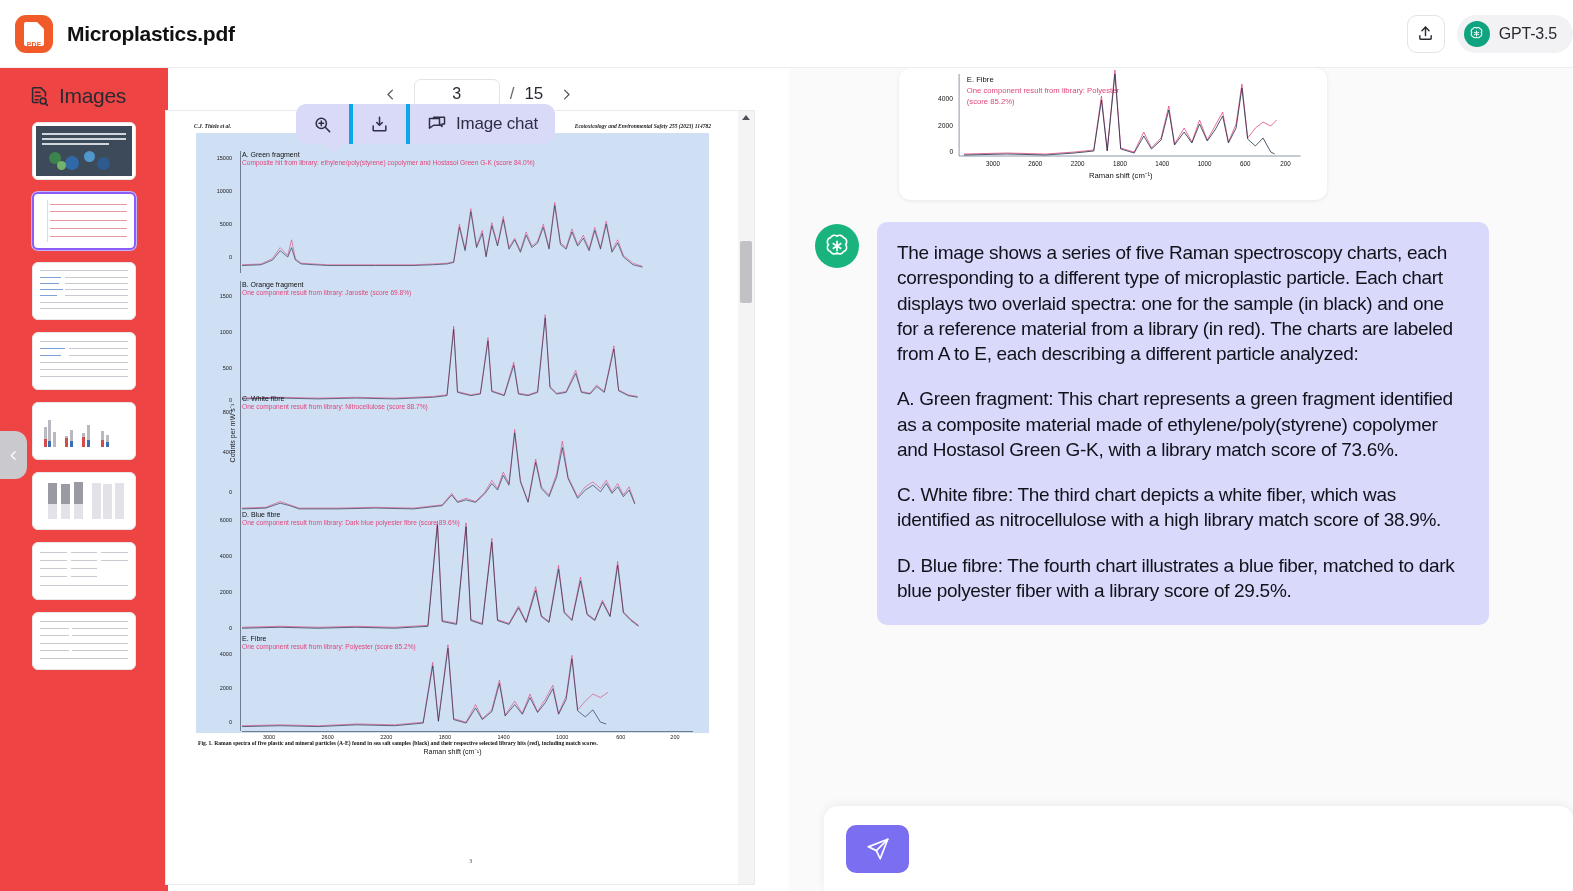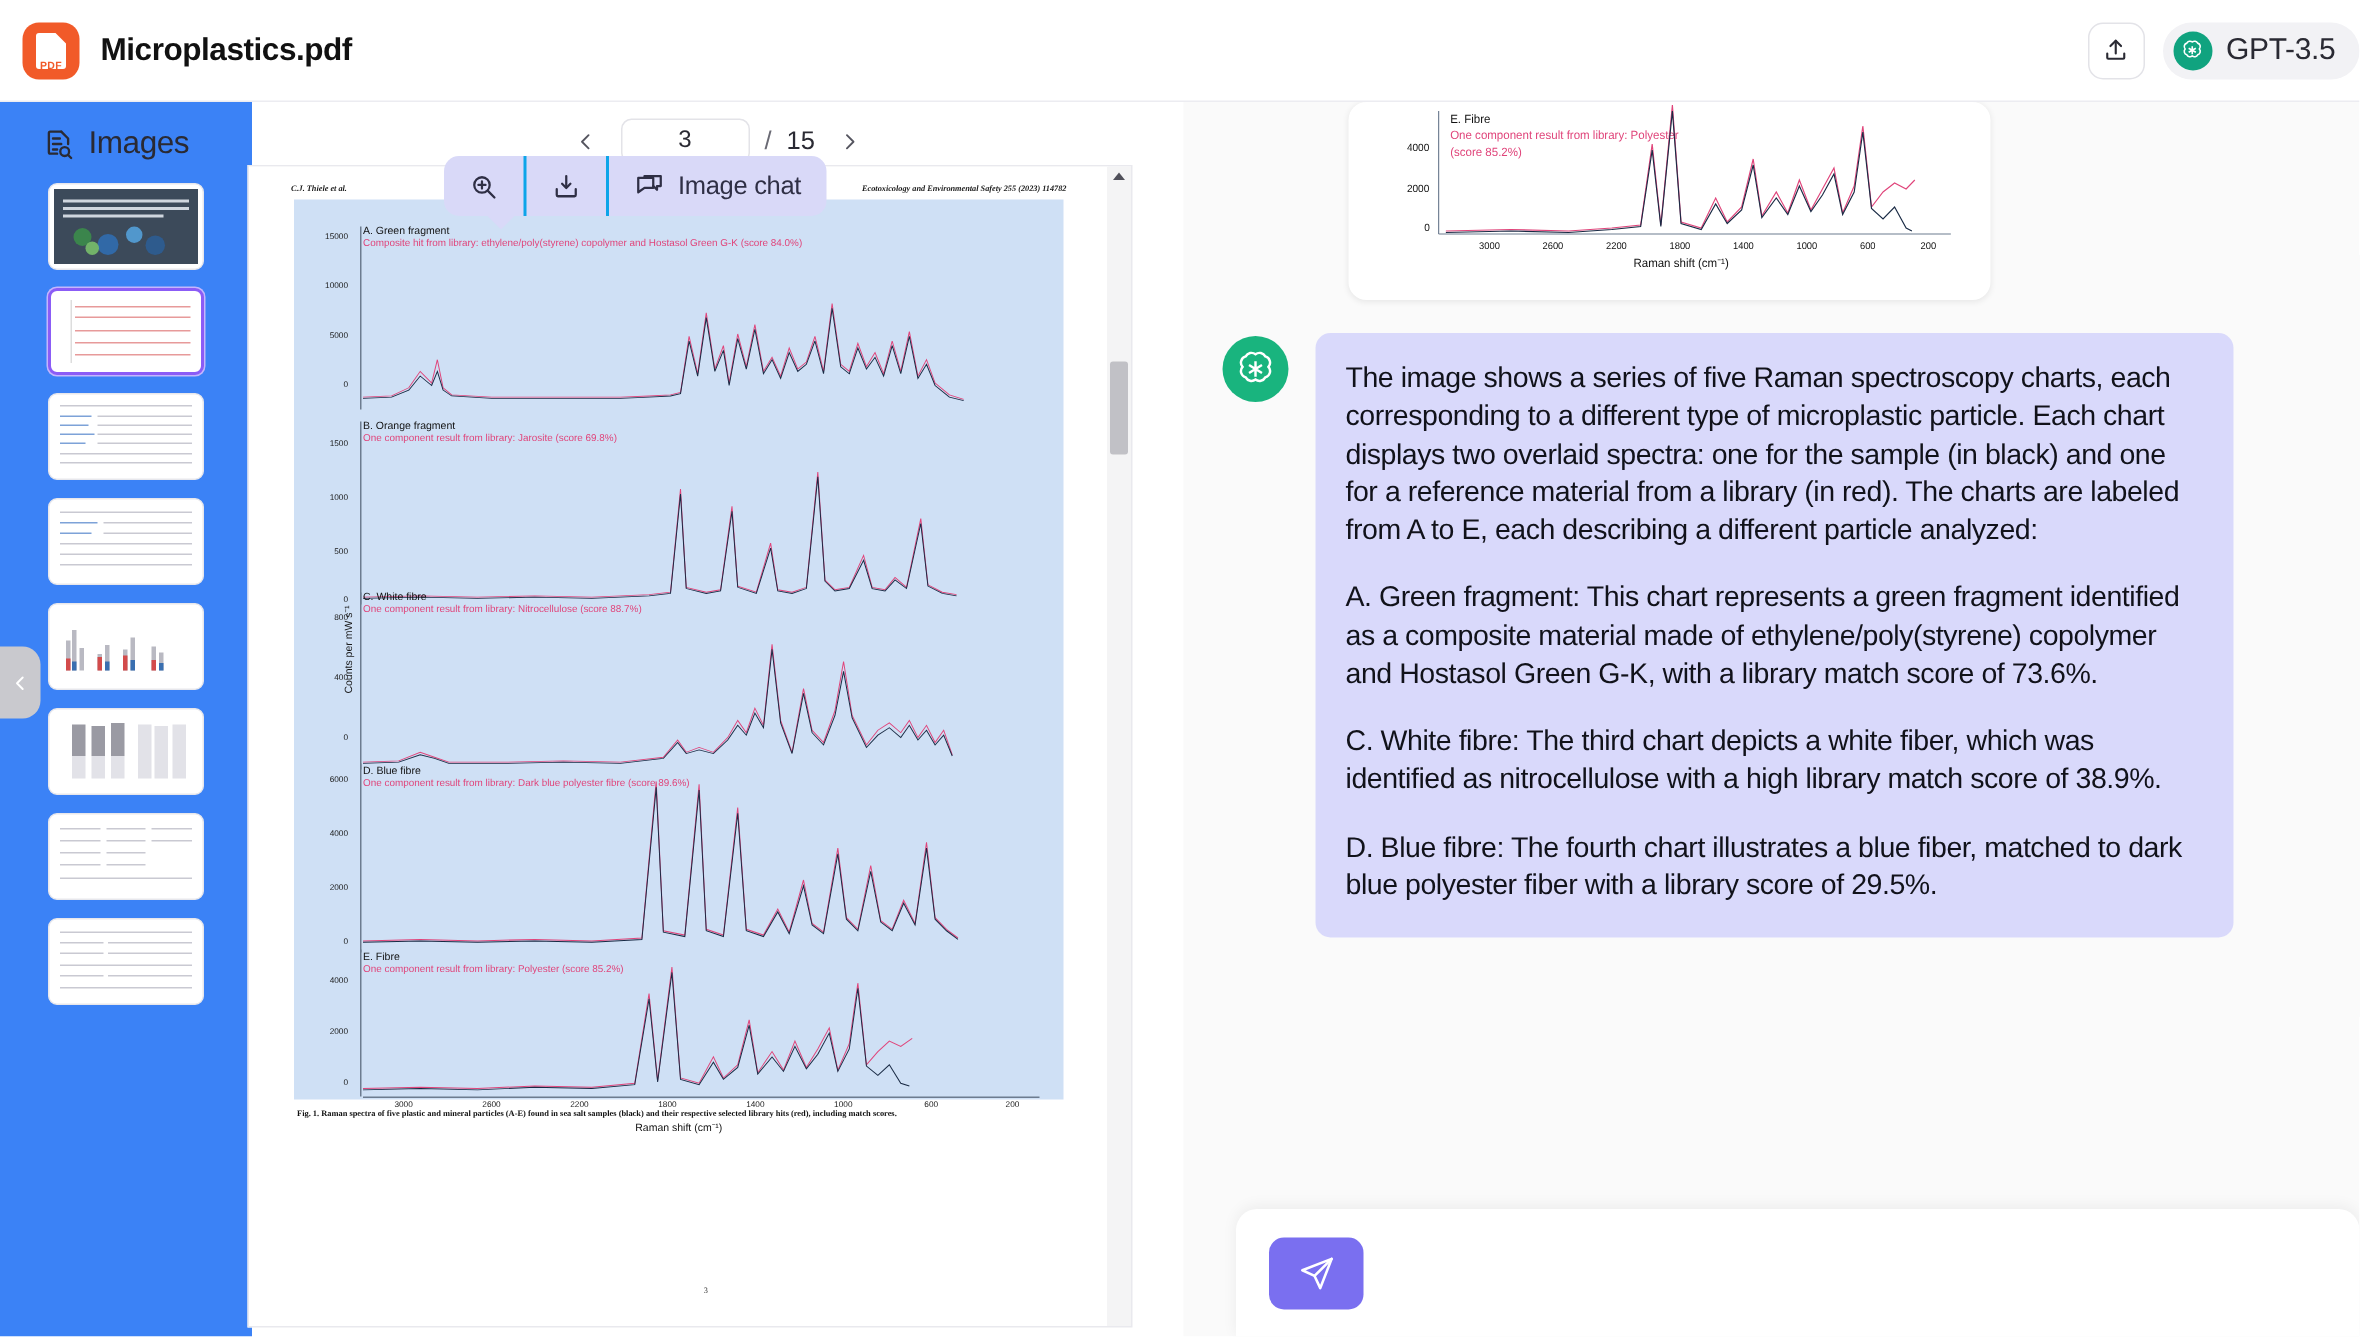--- a/index.html
+++ b/index.html
@@ -48,26 +48,26 @@
     cursor:pointer;
   }
   .gpt-badge {
     display:flex; align-items:center; gap:9px; height:38px;
     background:#f2f2f5; border-radius:19px; padding:0 16px 0 7px;
   }
   .oai-dot {
     width:26px; height:26px; border-radius:50%; background:#10a37f;
     display:flex; align-items:center; justify-content:center; flex:none;
   }
-  .gpt-label { font-size:20px; color:#2a2a33; letter-spacing:-.2px; }
+  .gpt-label { font-size:16px; color:#2a2a33; letter-spacing:-.2px; }
 
   
   .sidebar {
     position:absolute; left:0; top:68px; width:168px; height:823px;
-    background:#3b82f6; overflow:hidden;
+    background:#ef4444; overflow:hidden;
   }
   .sidebar-head {
     display:flex; align-items:center; gap:9px; padding:16px 0 10px 28px;
   }
   .sidebar-head .ttl { font-size:21px; color:#2a2a33; letter-spacing:-.3px; }
   .thumbs { padding:4px 0 0 32px; display:flex; flex-direction:column; gap:12px; }
   .thumb {
     width:104px; height:58px; background:#ffffff; border:1px solid #e7e7ec;
     border-radius:6px; overflow:hidden; position:relative; cursor:pointer;
     flex:none;
@@ -128,21 +128,21 @@
   
   .img-toolbar {
     position:absolute; left:128px; top:36px; height:40px;
     background:#d9d9f8; border-radius:10px; display:flex; align-items:center;
     z-index:5;
   }
   .tb-seg {
     height:40px; display:flex; align-items:center; justify-content:center;
     gap:9px; padding:0 17px; cursor:pointer; color:#2f2f45;
   }
-  .tb-seg + .tb-seg { border-left:2px solid #0ea5e9; }
+  .tb-seg + .tb-seg { border-left:4px solid #0ea5e9; }
   .tb-label { font-size:17px; letter-spacing:-.2px; }
   .tb-tail {
     position:absolute; left:155px; top:74px; width:22px; height:11px;
     background:#d9d9f8; z-index:4;
     clip-path:polygon(0 0, 100% 0, 50% 100%);
   }
 
   
   .page-wrap {
     position:absolute; left:-3px; top:42px; width:590px; height:775px;

